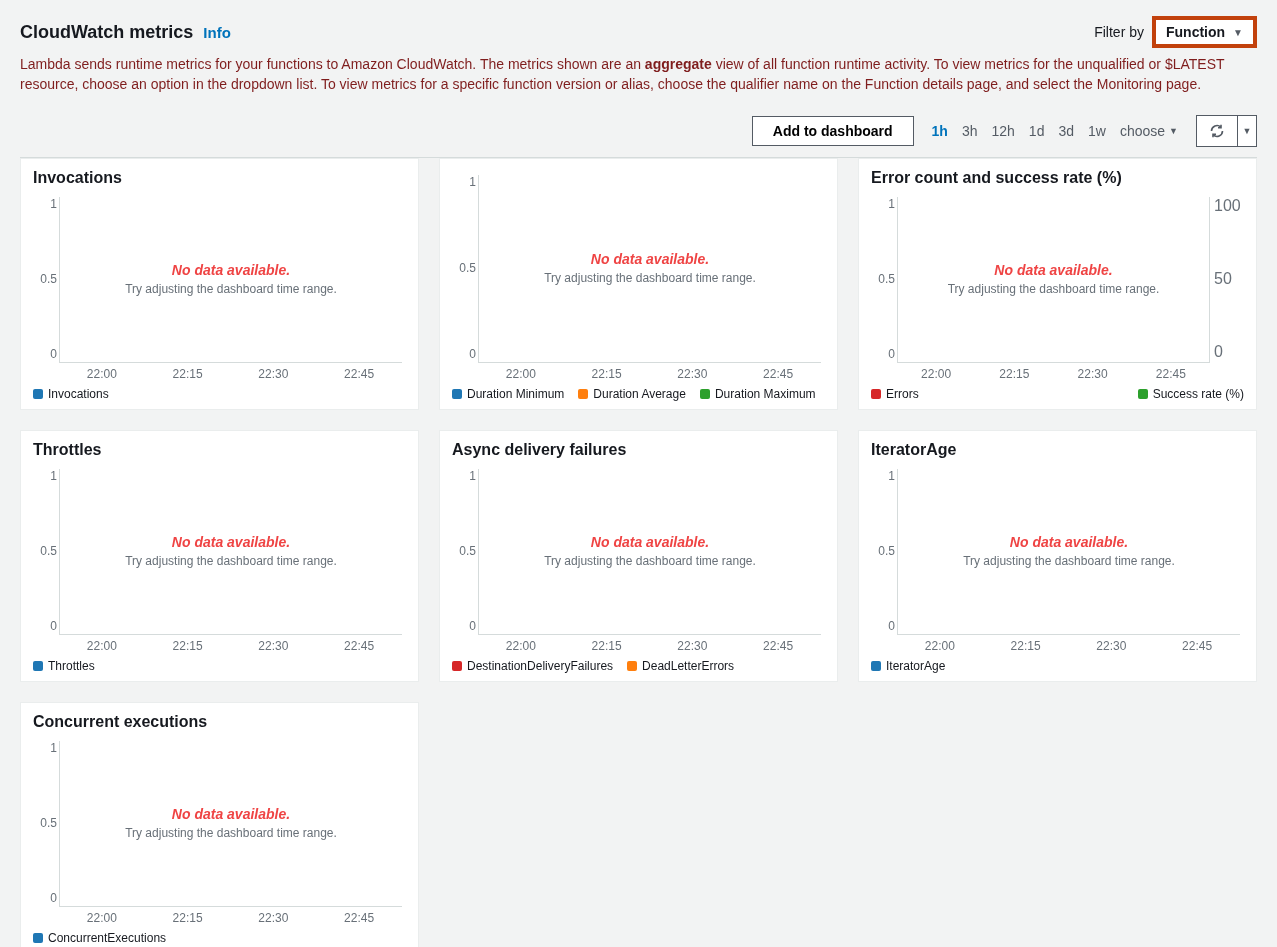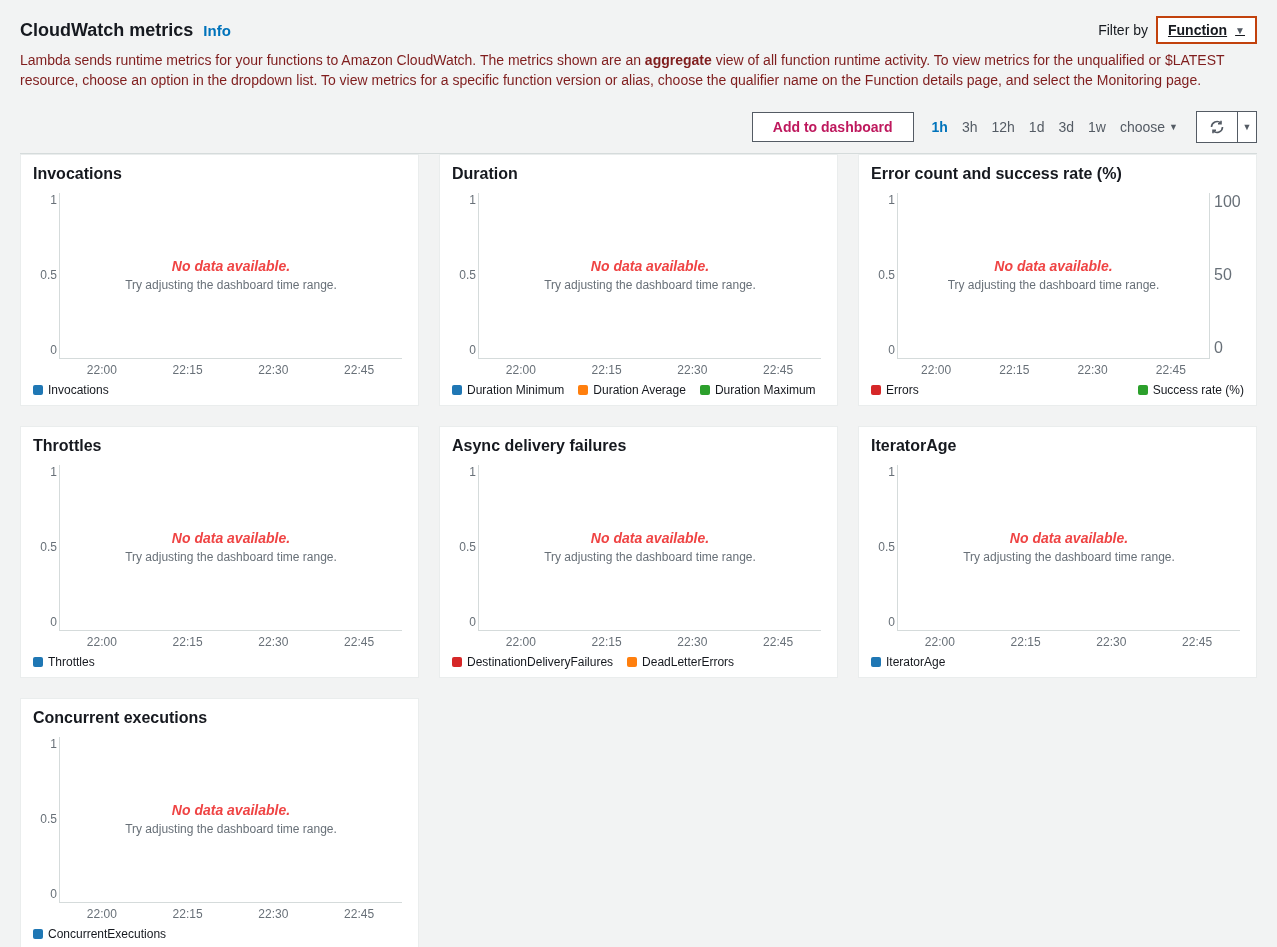--- a/index.html
+++ b/index.html
@@ -16,38 +16,37 @@
   justify-content: space-between;
   margin-bottom: 6px;
 }
 .title-group { display: flex; align-items: baseline; gap: 10px; }
 .page-title { font-size: 18px; font-weight: 700; color: #16191f; }
 .info-link { font-size: 15px; font-weight: 700; color: #0073bb; cursor: pointer; }
 .filter-group { display: flex; align-items: center; gap: 8px; }
 .filter-label { font-size: 14px; color: #16191f; }
 .filter-select {
   display: flex; align-items: center; justify-content: space-between;
-  border: 2px solid #c2410c; background: #fff; padding: 4px 10px;
+  border: 4px solid #c2410c; background: #fff; padding: 4px 10px;
   font-weight: 700; font-size: 14px; min-width: 96px; gap: 8px;
   cursor: pointer;
-  text-decoration: underline;
 }
 .filter-select .caret { font-size: 10px; color: #545b64; }
 .description {
   font-size: 14px; color: #7f1d1d; line-height: 1.45; margin-bottom: 20px;
   max-width: 1210px;
 }
 .description b { font-weight: 700; }
 .toolbar {
   display: flex; align-items: center; justify-content: flex-end;
   gap: 18px; margin-bottom: 10px;
 }
 .btn {
   background: #fff; border: 1px solid #545b64; padding: 6px 20px;
-  font-weight: 700; font-size: 14px; cursor: pointer; color: #be185d;
+  font-weight: 700; font-size: 14px; cursor: pointer; color: #000000;
 }
 .range-picker { display: flex; align-items: center; gap: 14px; font-size: 14px; }
 .range-opt { cursor: pointer; color: #545b64; font-weight: 400; }
 .range-opt.active { color: #0073bb; font-weight: 700; }
 .range-custom { display: flex; align-items: center; gap: 4px; }
 .range-custom .tri { font-size: 9px; color: #545b64; }
 .refresh-group {
   display: flex; border: 1px solid #545b64; background: #fff;
 }
 .refresh-btn {
@@ -177,21 +176,20 @@
           </div>
         </div>
         <div class="legend">
           <span class="legend-item">
             <span class="swatch" style="background: rgb(31, 119, 180);"></span>
             <span>Invocations</span>
           </span>
         </div>
       </div>
       <div class="chart-card">
-        <div class="chart-title">Duration</div>
         <div class="plot-area">
           <div class="y-ticks">
             <div>1</div>
             <div>0.5</div>
             <div>0</div>
           </div>
           <div class="plot-body">
             <div class="nodata-title">No data available.</div>
             <div class="nodata-sub">Try adjusting the dashboard time range.</div>
           </div>

